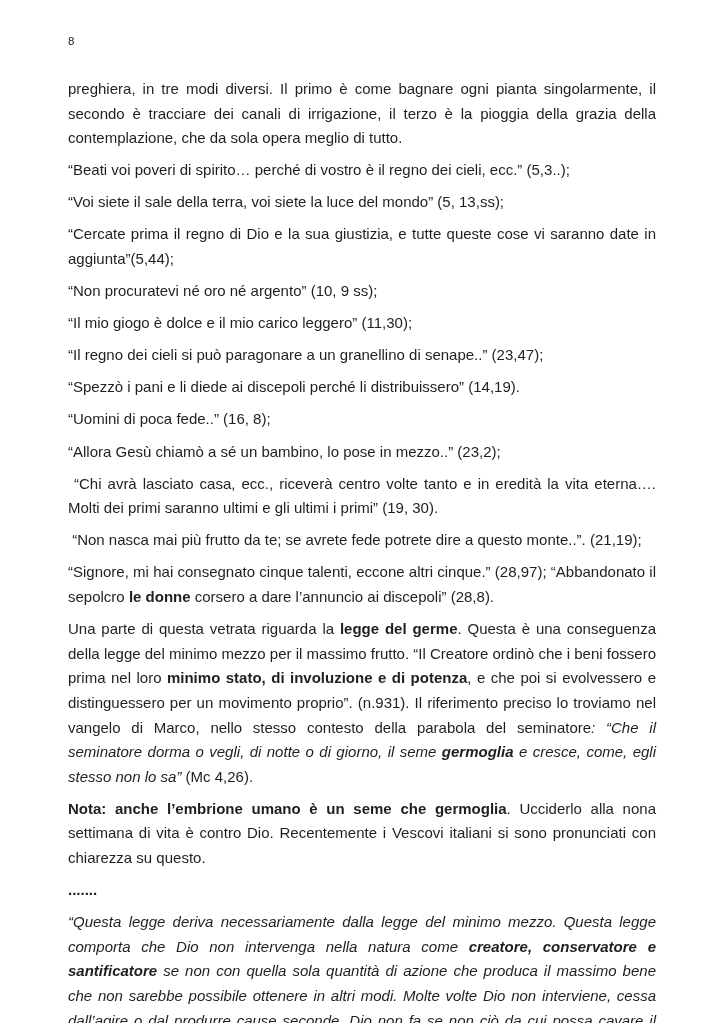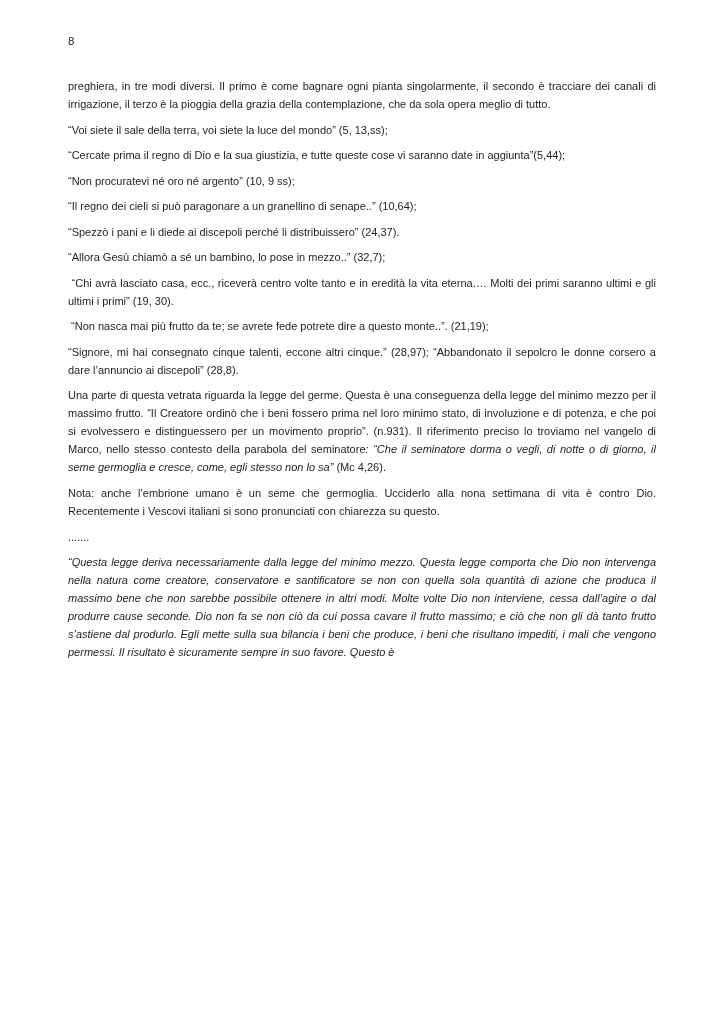--- a/index.html
+++ b/index.html
@@ -17,40 +17,43 @@
     padding: 34px 68px 40px 68px;
     overflow: hidden;
   }
   .page-number {
     font-size: 11.5px;
     line-height: 1.3;
     margin: 0 0 28px 0;
   }
   .doc-body p.para {
     margin: 0 0 7.5px 0;
-    font-size: 11px;
+    font-size: 15px;
     line-height: 1.64;
     text-align: justify;
   }
-  .doc-body p.para span.run.b { font-weight: 400; }
+  .doc-body p.para span.run.b { font-weight: 700; }
   .doc-body p.para span.run.i { font-style: italic; }
 </style>
 </head>
 <body>
 
 <div class="page">
   <p class="page-number">8</p>
   <div class="doc-body">
       <p class="para"><span class="run">preghiera, in tre modi diversi. Il primo è come bagnare ogni pianta singolarmente, il secondo è tracciare dei canali di irrigazione, il terzo è la pioggia della grazia della contemplazione, che da sola opera meglio di tutto.</span></p>
+      <p class="para"><span class="run">“Beati voi poveri di spirito… perché di vostro è il regno dei cieli, ecc.” (5,3..);</span></p>
       <p class="para"><span class="run">“Voi siete il sale della terra, voi siete la luce del mondo” (5, 13,ss);</span></p>
       <p class="para"><span class="run">“Cercate prima il regno di Dio e la sua giustizia, e tutte queste cose vi saranno date in aggiunta”(5,44);</span></p>
       <p class="para"><span class="run">“Non procuratevi né oro né argento” (10, 9 ss);</span></p>
-      <p class="para"><span class="run">“Il regno dei cieli si può paragonare a un granellino di senape..” (10,64);</span></p>
-      <p class="para"><span class="run">“Spezzò i pani e li diede ai discepoli perché li distribuissero” (24,37).</span></p>
-      <p class="para"><span class="run">“Allora Gesù chiamò a sé un bambino, lo pose in mezzo..” (32,7);</span></p>
+      <p class="para"><span class="run">“Il mio giogo è dolce e il mio carico leggero” (11,30);</span></p>
+      <p class="para"><span class="run">“Il regno dei cieli si può paragonare a un granellino di senape..” (23,47);</span></p>
+      <p class="para"><span class="run">“Spezzò i pani e li diede ai discepoli perché li distribuissero” (14,19).</span></p>
+      <p class="para"><span class="run">“Uomini di poca fede..” (16, 8);</span></p>
+      <p class="para"><span class="run">“Allora Gesù chiamò a sé un bambino, lo pose in mezzo..” (23,2);</span></p>
       <p class="para"><span class="run">&nbsp;“Chi avrà lasciato casa, ecc., riceverà centro volte tanto e in eredità la vita eterna…. Molti dei primi saranno ultimi e gli ultimi i primi” (19, 30).</span></p>
       <p class="para"><span class="run">&nbsp;“Non nasca mai più frutto da te; se avrete fede potrete dire a questo monte..”. (21,19);</span></p>
       <p class="para"><span class="run">“Signore, mi hai consegnato cinque talenti, eccone altri cinque.” (28,97); “Abbandonato il sepolcro </span><span class="run b">le donne</span><span class="run"> corsero a dare l’annuncio ai discepoli” (28,8).</span></p>
       <p class="para"><span class="run">Una parte di questa vetrata riguarda la </span><span class="run b">legge del germe</span><span class="run">. Questa è una conseguenza della legge del minimo mezzo per il massimo frutto. “Il Creatore ordinò che i beni fossero prima nel loro </span><span class="run b">minimo stato, di involuzione e di potenza</span><span class="run">, e che poi si evolvessero e distinguessero per un movimento proprio”. (n.931). Il riferimento preciso lo troviamo nel vangelo di Marco, nello stesso contesto della parabola del seminatore</span><span class="run i">: “Che il seminatore dorma o vegli, di notte o di giorno, il seme </span><span class="run b i">germoglia</span><span class="run i"> e cresce, come, egli stesso non lo sa”</span><span class="run"> (Mc 4,26).</span></p>
       <p class="para"><span class="run b">Nota: anche l’embrione umano è un seme che germoglia</span><span class="run">. Ucciderlo alla nona settimana di vita è contro Dio. Recentemente i Vescovi italiani si sono pronunciati con chiarezza su questo.</span></p>
       <p class="para"><span class="run b">.......</span></p>
       <p class="para"><span class="run i">“Questa legge deriva necessariamente dalla legge del minimo mezzo. Questa legge comporta che Dio non intervenga nella natura come </span><span class="run b i">creatore, conservatore e santificatore</span><span class="run i"> se non con quella sola quantità di azione che produca il massimo bene che non sarebbe possibile ottenere in altri modi. Molte volte Dio non interviene, cessa dall’agire o dal produrre cause seconde. Dio non fa se non ciò da cui possa cavare il frutto massimo; e ciò che non gli dà tanto frutto s’astiene dal produrlo. Egli mette sulla sua bilancia i beni che produce, i beni che risultano impediti, i mali che vengono permessi. Il risultato è sicuramente sempre in suo favore. Questo è</span></p>
     </div>
 </div>
 

